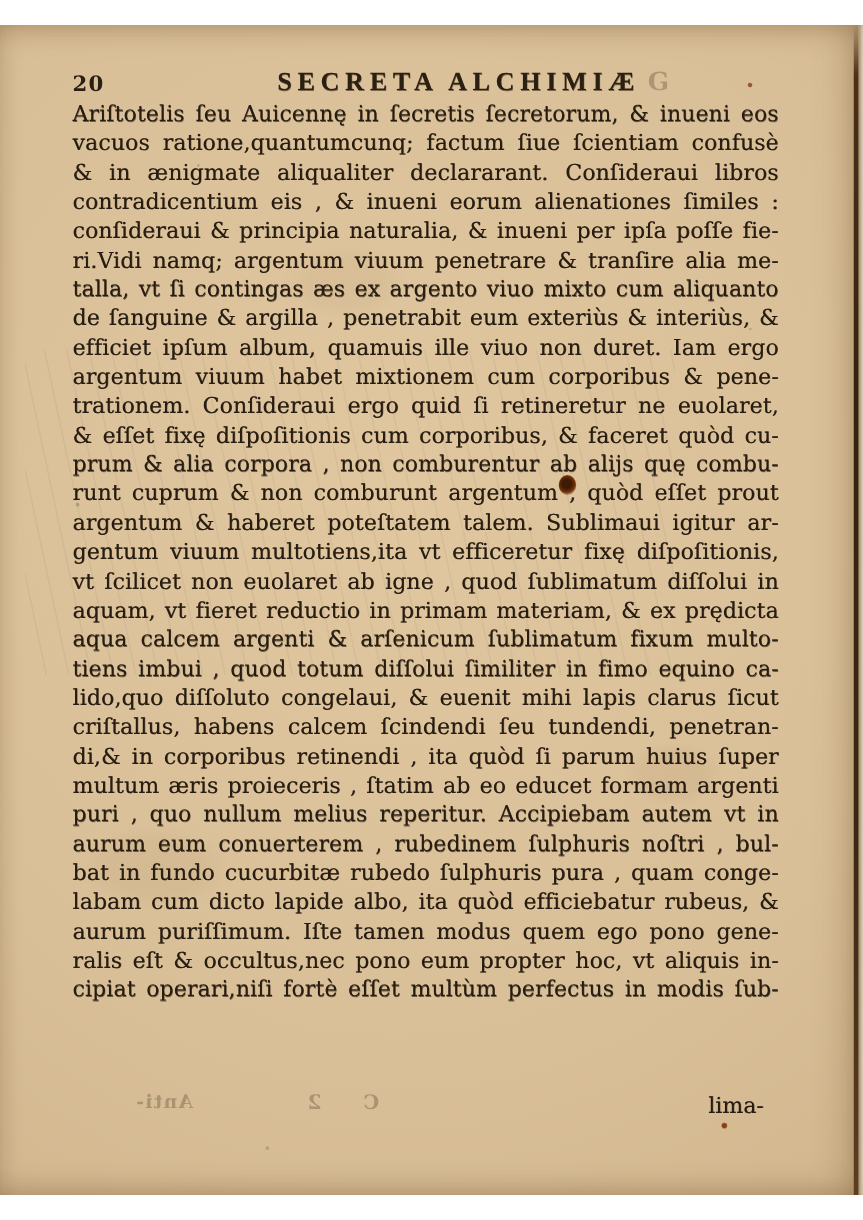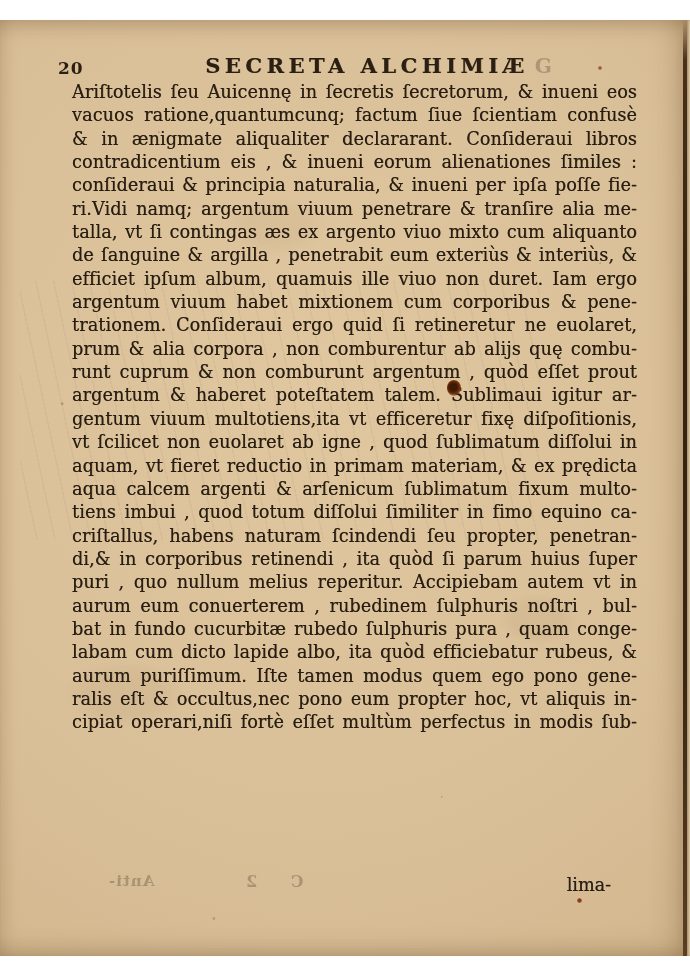--- a/index.html
+++ b/index.html
@@ -40,27 +40,28 @@
   }
   
   .header{position:absolute;left:70px;right:0;top:33px;text-align:center;}
   .pagenum{
     position:absolute;left:-12px;top:5px;
     font-size:17px;font-weight:bold;color:#2a1f12;letter-spacing:1px;
   }
   .title{
     font-size:21px;font-weight:bold;color:#2a1f12;letter-spacing:4.5px;
     text-shadow:.4px .4px .5px rgba(40,28,14,.55);
+    font-family:Liberation Serif, serif;
   }
   .title-ghost{
     font-size:20px;font-weight:bold;color:#6a5a42;opacity:.4;margin-left:6px;
     filter:blur(.6px);letter-spacing:3px;
   }
   
-  .textblock{position:absolute;left:72px;top:61px;width:565px;}
+  .textblock{position:absolute;left:58px;top:61px;width:565px;}
   .text-line{
     font-size:17.6px;line-height:23.35px;height:23.35px;
     color:#261c11;white-space:normal;
     text-align:justify;text-align-last:justify;-moz-text-align-last:justify;
     text-shadow:.35px .35px .45px rgba(36,25,12,.6);
     letter-spacing:.1px;overflow:visible;
   }
   .catchword-row{position:absolute;left:70px;top:855px;width:565px;text-align:right;padding-right:24px;box-sizing:border-box;}
   .catchword{
     font-size:17.6px;color:#261c11;
@@ -113,30 +114,33 @@
         <div class="text-line">vacuos ratione,quantumcunq; factum ſiue ſcientiam confusè</div>
         <div class="text-line">&amp; in ænigmate aliqualiter declararant. Conſideraui libros</div>
         <div class="text-line">contradicentium eis , &amp; inueni eorum alienationes ſimiles :</div>
         <div class="text-line">conſideraui &amp; principia naturalia, &amp; inueni per ipſa poſſe fie-</div>
         <div class="text-line">ri.Vidi namq; argentum viuum penetrare &amp; tranſire alia me-</div>
         <div class="text-line">talla, vt ſi contingas æs ex argento viuo mixto cum aliquanto</div>
         <div class="text-line">de ſanguine &amp; argilla , penetrabit eum exteriùs &amp; interiùs, &amp;</div>
         <div class="text-line">efficiet ipſum album, quamuis ille viuo non duret. Iam ergo</div>
         <div class="text-line">argentum viuum habet  mixtionem cum corporibus &amp; pene-</div>
         <div class="text-line">trationem.  Conſideraui ergo quid ſi retineretur ne euolaret,</div>
+        <div class="text-line">&amp; eſſet fixę diſpoſitionis cum corporibus, &amp; faceret quòd cu-</div>
         <div class="text-line">prum &amp; alia corpora , non comburentur ab alijs quę combu-</div>
         <div class="text-line">runt cuprum &amp; non comburunt argentum , quòd eſſet prout</div>
         <div class="text-line">argentum &amp; haberet poteſtatem  talem.  Sublimaui igitur ar-</div>
         <div class="text-line">gentum viuum multotiens,ita vt efficeretur fixę diſpoſitionis,</div>
         <div class="text-line">vt ſcilicet non euolaret ab igne , quod ſublimatum diſſolui in</div>
         <div class="text-line">aquam, vt fieret reductio in primam materiam, &amp; ex prędicta</div>
         <div class="text-line">aqua calcem argenti &amp; arſenicum ſublimatum fixum multo-</div>
         <div class="text-line">tiens imbui , quod totum diſſolui ſimiliter in fimo equino ca-</div>
-        <div class="text-line">criſtallus, habens naturam ſcindendi ſeu propter, penetran-</div>
+        <div class="text-line">lido,quo diſſoluto congelaui, &amp; euenit mihi lapis clarus ſicut</div>
+        <div class="text-line">criſtallus, habens calcem ſcindendi ſeu tundendi, penetran-</div>
         <div class="text-line">di,&amp; in corporibus retinendi , ita quòd ſi parum huius ſuper</div>
+        <div class="text-line">multum æris proieceris , ſtatim ab eo educet formam argenti</div>
         <div class="text-line">puri , quo nullum melius reperitur. Accipiebam autem vt in</div>
         <div class="text-line">aurum eum conuerterem , rubedinem ſulphuris noſtri , bul-</div>
         <div class="text-line">bat in fundo cucurbitæ rubedo ſulphuris pura , quam conge-</div>
         <div class="text-line">labam cum dicto lapide albo, ita quòd efficiebatur rubeus, &amp;</div>
         <div class="text-line">aurum puriſſimum. Iſte tamen modus quem ego pono gene-</div>
         <div class="text-line">ralis eſt &amp; occultus,nec pono eum propter hoc, vt aliquis in-</div>
         <div class="text-line">cipiat operari,niſi fortè eſſet multùm perfectus in modis ſub-</div>
       </div>
 
     <div class="catchword-row">

